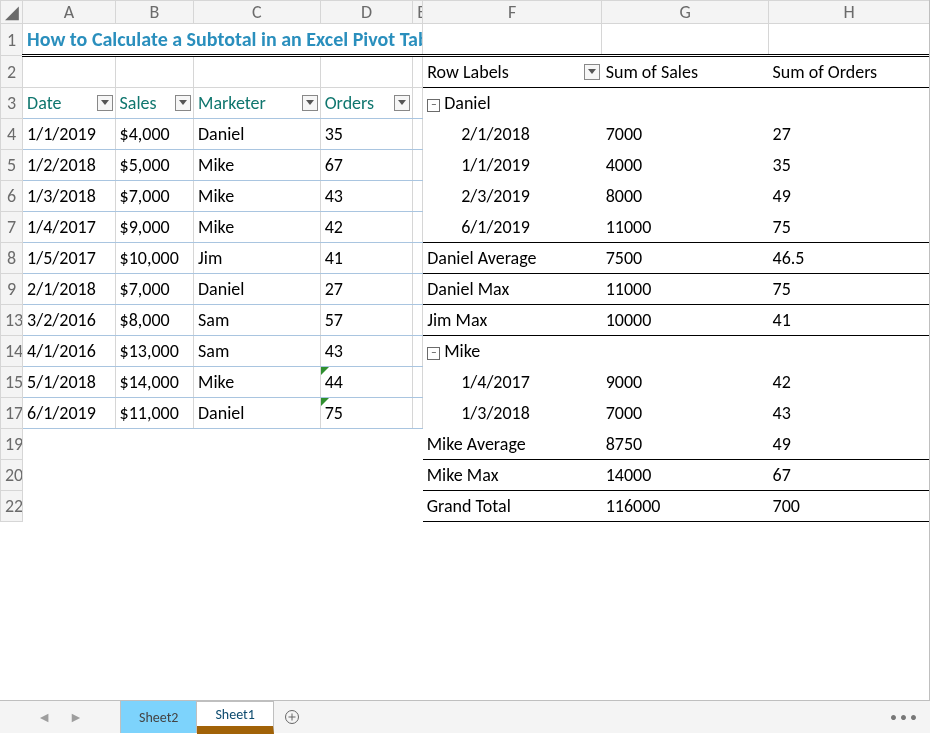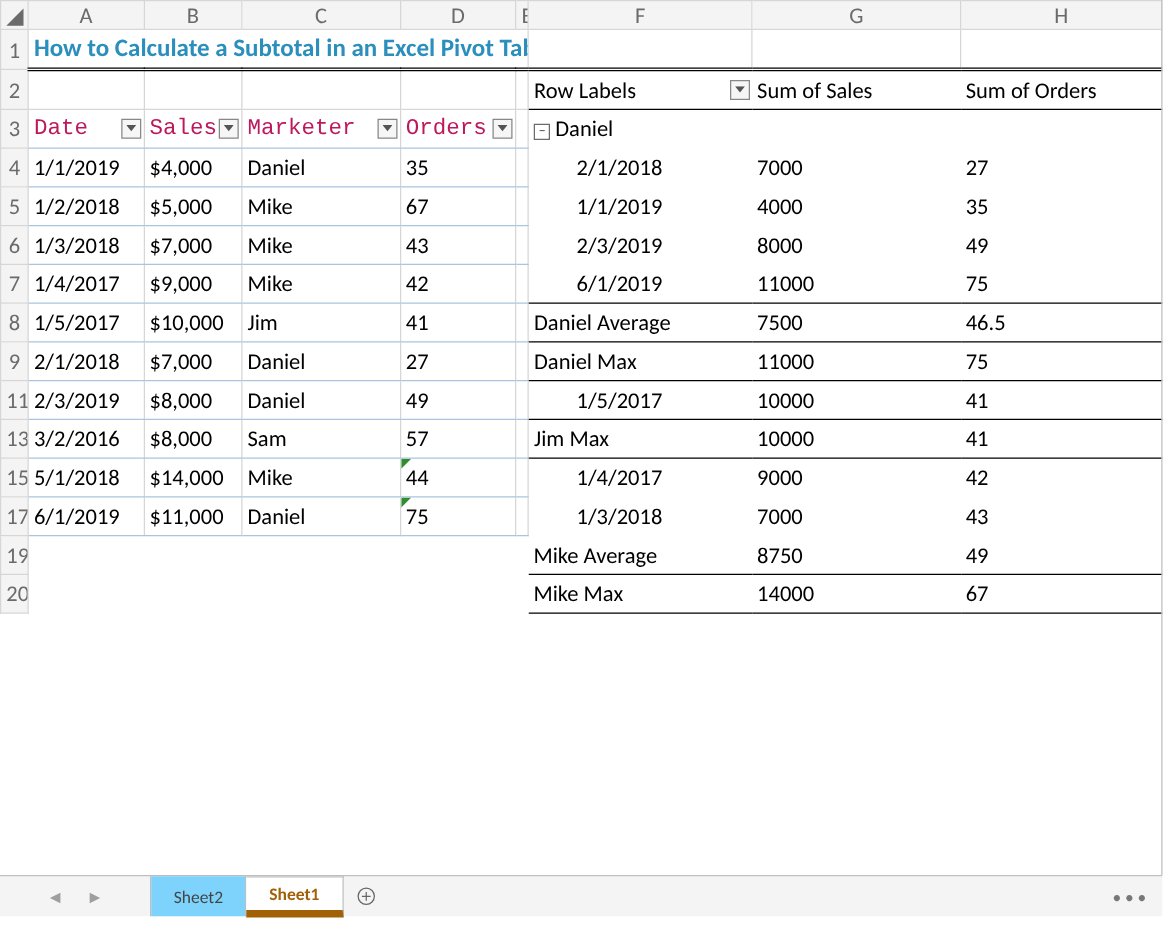--- a/index.html
+++ b/index.html
@@ -63,24 +63,23 @@
     font-weight: bold;
     font-size: 20px;
     text-align: center;
     border-bottom: 3px double #000;
   }
   .title-row td.titlecell:first-of-type {
     border-left: 1px solid #d6d6d6;
   }
 
   .data-header {
-    color: #be185d;
+    color: #0f766e;
     font-weight: bold;
     position: relative;
-    font-family: Liberation Mono, monospace;
   }
   .filter-btn {
     position: absolute;
     right: 2px;
     top: 50%;
     transform: translateY(-50%);
     width: 16px;
     height: 16px;
     border: 1px solid #888;
     background: #f6f6f6;
@@ -178,23 +177,23 @@
   .tab {
     padding: 0 18px;
     display: flex;
     align-items: center;
     border-right: 1px solid #bfbfbf;
     color: #444;
     background: #7dd3fc;
   }
   .tab.active {
     background: #fff;
-    color: #a16207;
-    font-weight: bold;
-    border-bottom: 6px solid #a16207;
+    color: #0c4a6e;
+    font-weight: normal;
+    border-bottom: 8px solid #a16207;
     margin-bottom: -1px;
     border-top: 1px solid #bfbfbf;
   }
   .add-sheet {
     width: 36px;
     display: flex;
     align-items: center;
     justify-content: center;
     color: #666;
   }
@@ -356,42 +355,42 @@
           <td>2/1/2018</td>
           <td>$7,000</td>
           <td>Daniel</td>
           <td class="orders-cell">27</td>
           <td></td>
           <td class="pivot-cell pc-rowline pc-bold"><span>Daniel Max</span></td>
           <td class="pivot-cell num pc-rowline pc-bold">11000</td>
           <td class="pivot-cell num pc-rowline pc-bold">75</td>
         </tr>
         <tr class="gridline-border">
-          <td class="row-header">11</td>
-          <td>2/3/2019</td>
-          <td>$8,000</td>
-          <td>Daniel</td>
-          <td class="orders-cell">49</td>
-          <td></td>
-          <td class="pivot-cell pc-rowline indent1"><span>1/5/2017</span></td>
-          <td class="pivot-cell num pc-rowline">10000</td>
-          <td class="pivot-cell num pc-rowline">41</td>
-        </tr>
-        <tr class="gridline-border">
           <td class="row-header">13</td>
           <td>3/2/2016</td>
           <td>$8,000</td>
           <td>Sam</td>
           <td class="orders-cell">57</td>
           <td></td>
           <td class="pivot-cell pc-rowline pc-bold"><span>Jim Max</span></td>
           <td class="pivot-cell num pc-rowline pc-bold">10000</td>
           <td class="pivot-cell num pc-rowline pc-bold">41</td>
         </tr>
         <tr class="gridline-border">
+          <td class="row-header">14</td>
+          <td>4/1/2016</td>
+          <td>$13,000</td>
+          <td>Sam</td>
+          <td class="orders-cell">43</td>
+          <td></td>
+          <td class="pivot-cell pc-noborder pc-bold"><span class="toggle-box">−</span><span>Mike</span></td>
+          <td class="pivot-cell num pc-noborder"></td>
+          <td class="pivot-cell num pc-noborder"></td>
+        </tr>
+        <tr class="gridline-border">
           <td class="row-header">15</td>
           <td>5/1/2018</td>
           <td>$14,000</td>
           <td>Mike</td>
           <td class="orders-cell green-tri">44</td>
           <td></td>
           <td class="pivot-cell pc-noborder indent1"><span>1/4/2017</span></td>
           <td class="pivot-cell num pc-noborder">9000</td>
           <td class="pivot-cell num pc-noborder">42</td>
         </tr>
@@ -420,20 +419,31 @@
         <tr class="blank-region">
           <td class="row-header">20</td>
           <td></td>
           <td></td>
           <td></td>
           <td></td>
           <td></td>
           <td class="pivot-cell pc-rowline pc-bold"><span>Mike Max</span></td>
           <td class="pivot-cell num pc-rowline pc-bold">14000</td>
           <td class="pivot-cell num pc-rowline pc-bold">67</td>
+        </tr>
+        <tr class="blank-region">
+          <td class="row-header">22</td>
+          <td></td>
+          <td></td>
+          <td></td>
+          <td></td>
+          <td></td>
+          <td class="pivot-cell pc-rowline pc-bold"><span>Grand Total</span></td>
+          <td class="pivot-cell num pc-rowline pc-bold">116000</td>
+          <td class="pivot-cell num pc-rowline pc-bold">700</td>
         </tr>
       </tbody>
 </table>
 </div>
 
 <div class="sheet-tabs">
   <div class="nav-arrows">
     <span>◄</span>
     <span>►</span>
   </div>

